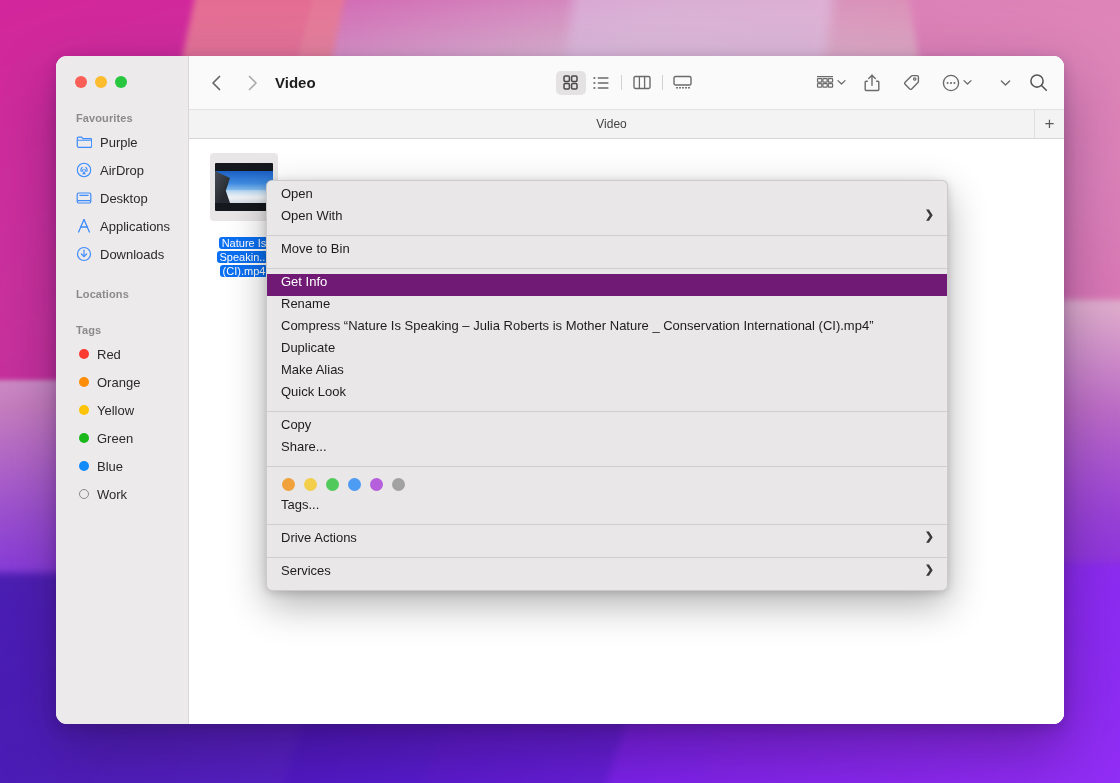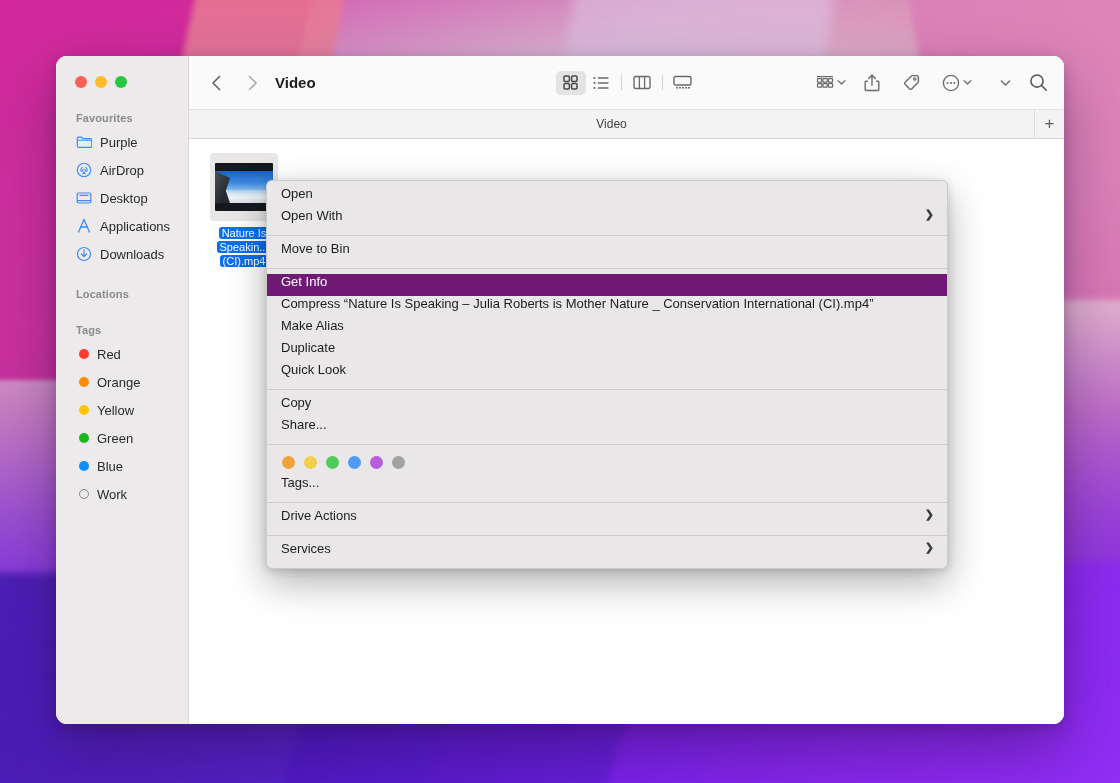--- a/index.html
+++ b/index.html
@@ -170,21 +170,21 @@
   .thumb .clouds {
     position:absolute; left:0; right:0; bottom:8px; height:13px;
     background:linear-gradient(to bottom, rgba(255,255,255,.25), #eef2f6 60%, #d7dee6 100%);
   }
   .thumb .cliff {
     position:absolute; left:0; top:8px; width:15px; height:32px;
     background:linear-gradient(120deg,#4a4f57,#262a30 70%);
     clip-path:polygon(0 0,100% 22%,72% 62%,100% 100%,0 100%);
   }
   .file-name {
-    margin-top:5px; font-size:11px; line-height:14px; color:#fff;
+    margin-top:15px; font-size:11px; line-height:14px; color:#fff;
     text-align:center; width:100%;
   }
   .file-name span {
     background:#0a6ff1; border-radius:3px; padding:0 3px;
     box-decoration-break:clone; -webkit-box-decoration-break:clone;
   }
 
   
   #ctxmenu {
     position:absolute; left:266px; top:180px; width:682px;
@@ -452,27 +452,30 @@
     </div>
     <div class="mi-sep"></div>
     <div class="mi">
       <span>Move to Bin</span>
     </div>
     <div class="mi-sep"></div>
     <div class="mi highlight">
       <span>Get Info</span>
     </div>
     <div class="mi">
+      <span>Rename</span>
+    </div>
+    <div class="mi">
       <span>Compress “Nature Is Speaking – Julia Roberts is Mother Nature _ Conservation International (CI).mp4”</span>
     </div>
     <div class="mi">
+      <span>Duplicate</span>
+    </div>
+    <div class="mi">
       <span>Make Alias</span>
-    </div>
-    <div class="mi">
-      <span>Duplicate</span>
     </div>
     <div class="mi">
       <span>Quick Look</span>
     </div>
     <div class="mi-sep"></div>
     <div class="mi">
       <span>Copy</span>
     </div>
     <div class="mi">
       <span>Share...</span>

